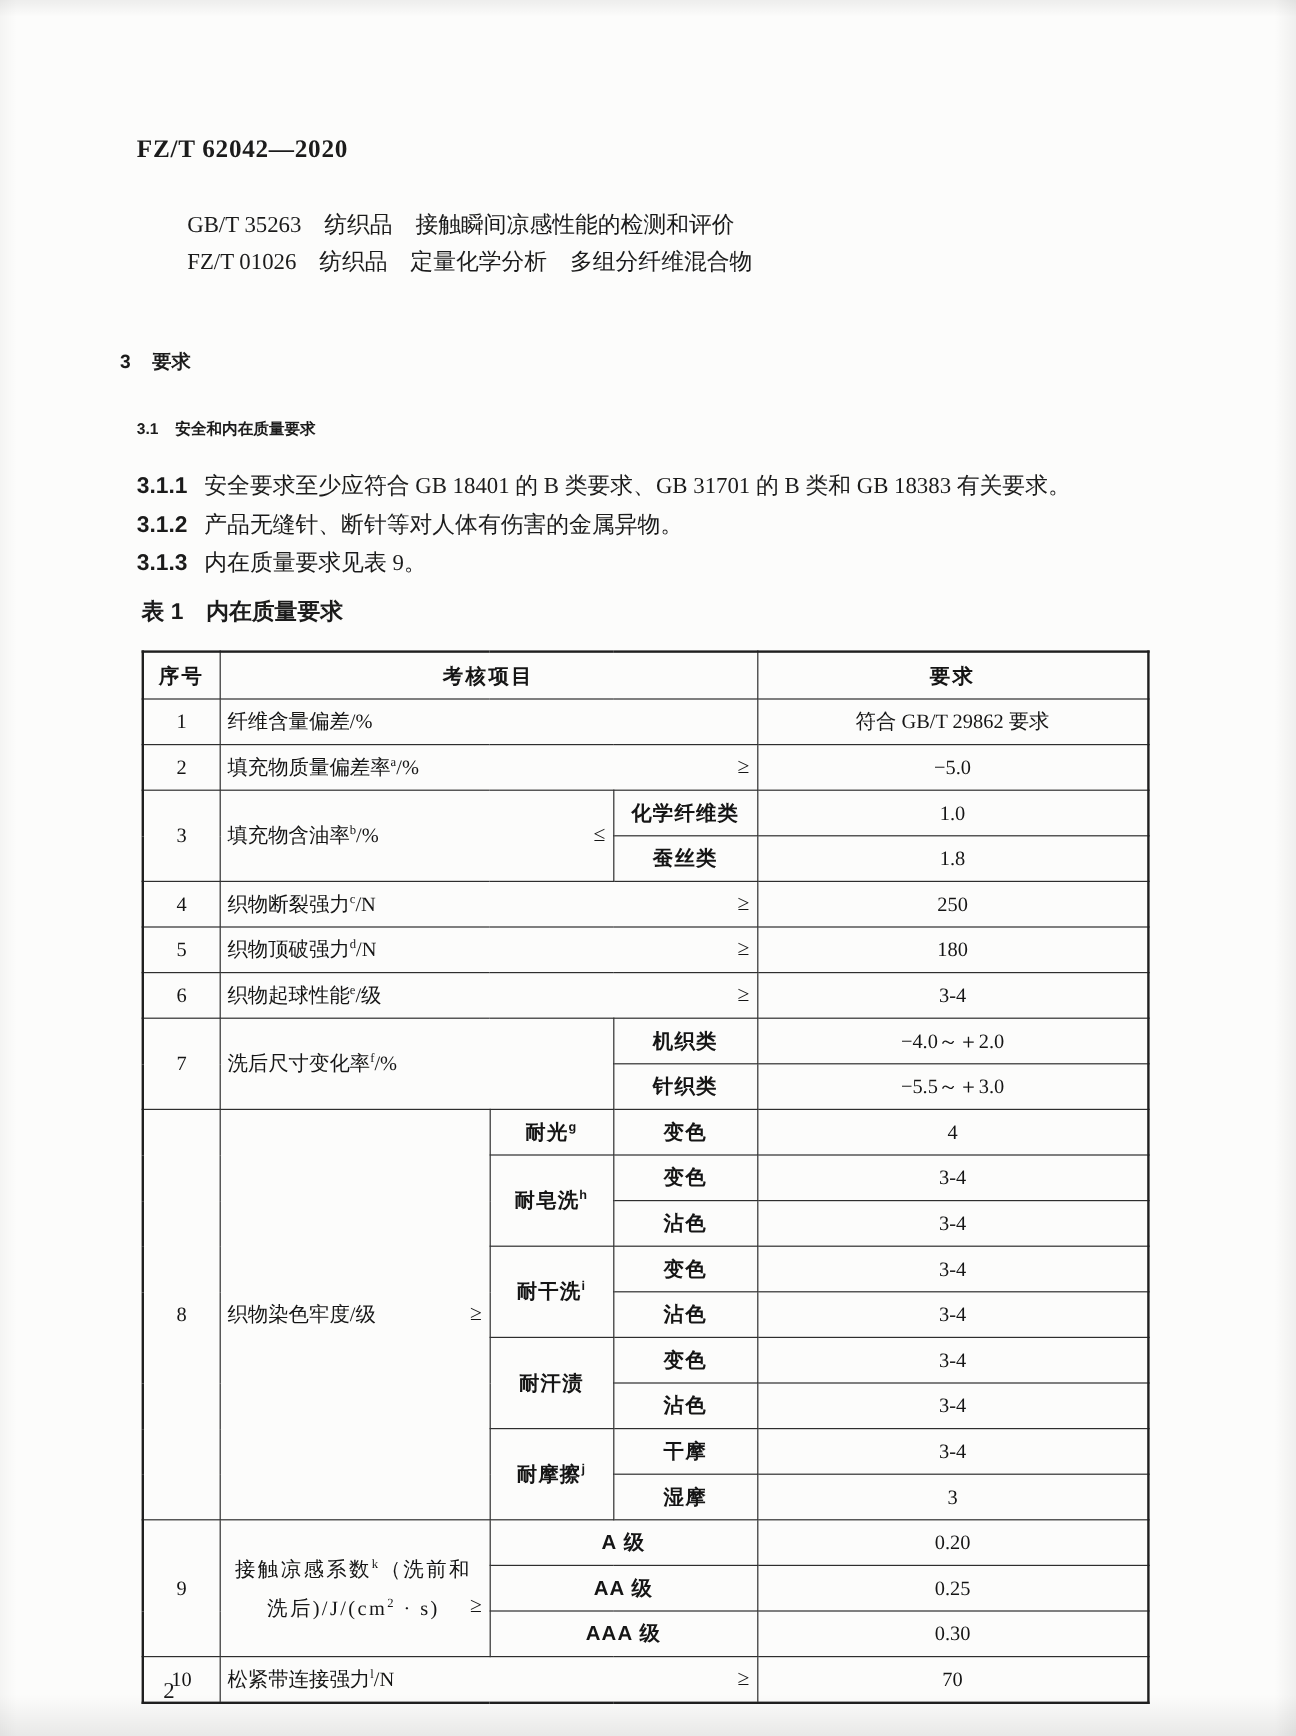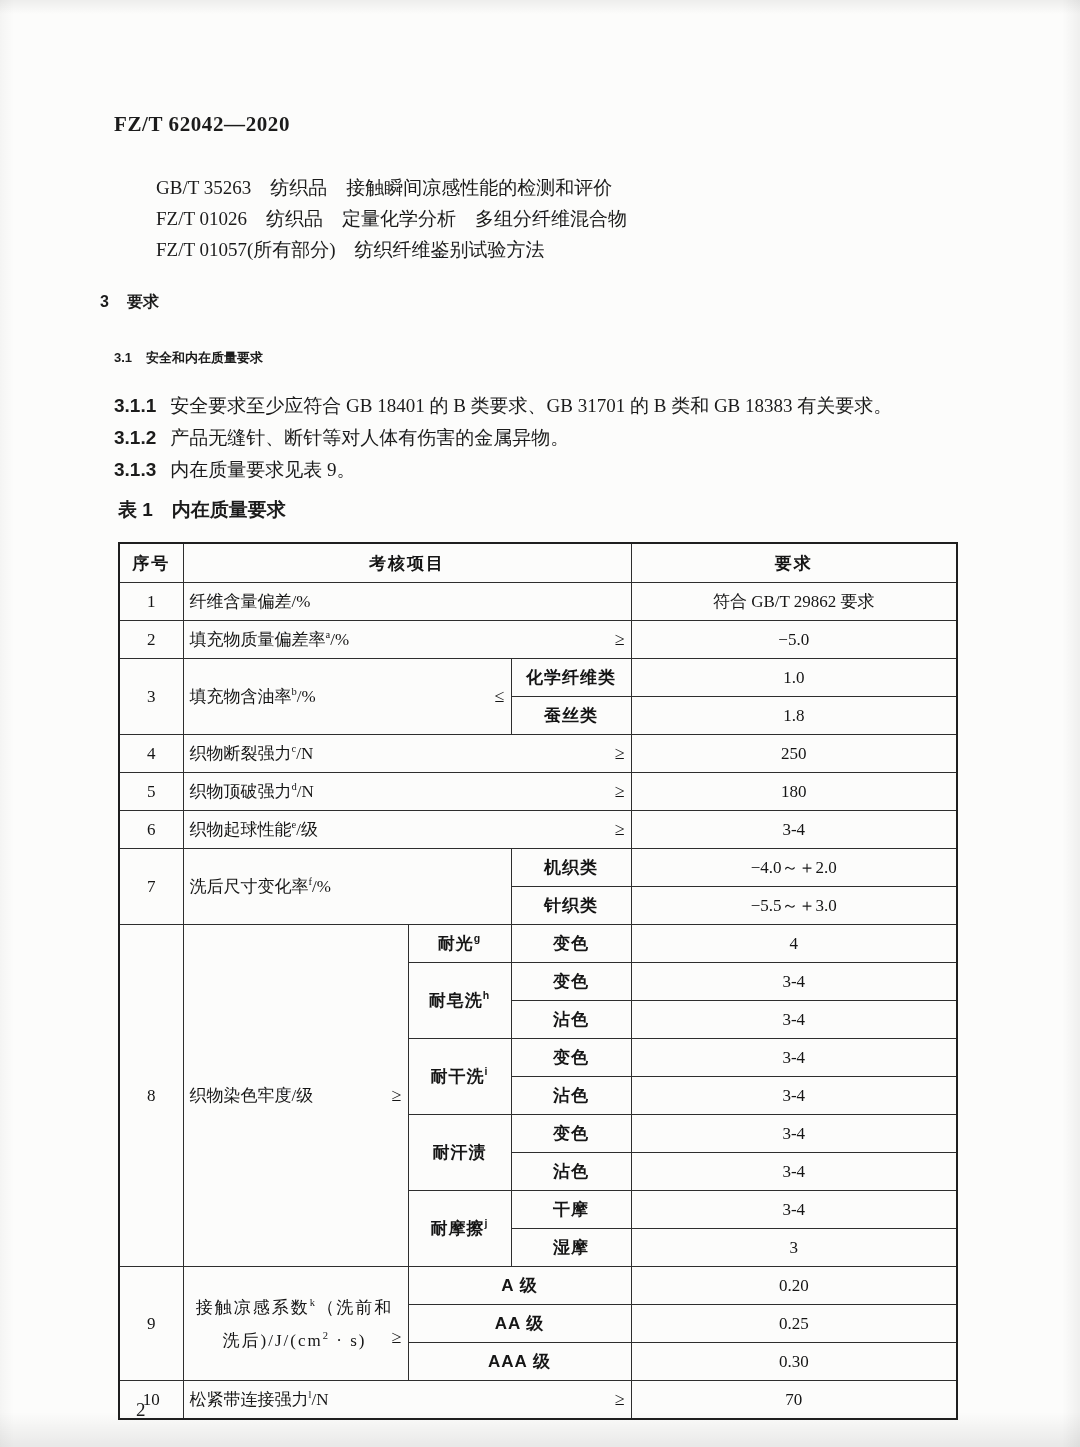--- a/index.html
+++ b/index.html
@@ -52,21 +52,21 @@
   table.qt td{
     border:1.5px solid #2e2e2e;
     text-align:center;vertical-align:middle;
     padding:0 6px;height:37px;color:#151515;
   }
   table.qt tr.hd td{
     height:38px;font-weight:700;letter-spacing:2px;
     font-family:"Liberation Sans","DejaVu Sans",sans-serif;
   }
   td.name{text-align:left;padding:0 10px;}
-  .nflex{display:flex;justify-content:space-between;align-items:center;width:100%;}
+  .nflex{display:flex;justify-content:space-between;width:100%;}
   .op{font-size:18px;padding-left:6px;}
   td.lbl{
     font-family:"Liberation Sans","DejaVu Sans",sans-serif;
     font-weight:600;letter-spacing:1px;
   }
   sup{font-size:0.62em;vertical-align:super;line-height:0;}
   td.r9name{vertical-align:middle;}
   .r9wrap{position:relative;line-height:33px;letter-spacing:2px;padding-right:2px;}
   .r9wrap .r9op{position:absolute;right:0;bottom:3px;letter-spacing:0;}
 
@@ -75,21 +75,20 @@
 </head>
 <body>
 
 <div class="page">
 
   <div class="doc-code">FZ/T 62042—2020</div>
 
   <div class="refs">
     <div class="ref-line">GB/T 35263　纺织品　接触瞬间凉感性能的检测和评价</div>
     <div class="ref-line">FZ/T 01026　纺织品　定量化学分析　多组分纤维混合物</div>
-    <div class="ref-line">FZ/T 01057(所有部分)　纺织纤维鉴别试验方法</div>
   </div>
 
   <div class="h3 sans">
     <span>3</span><span class="t">要求</span>
   </div>
 
   <div class="h31 sans">
     <span>3.1</span><span class="t">安全和内在质量要求</span>
   </div>
 

